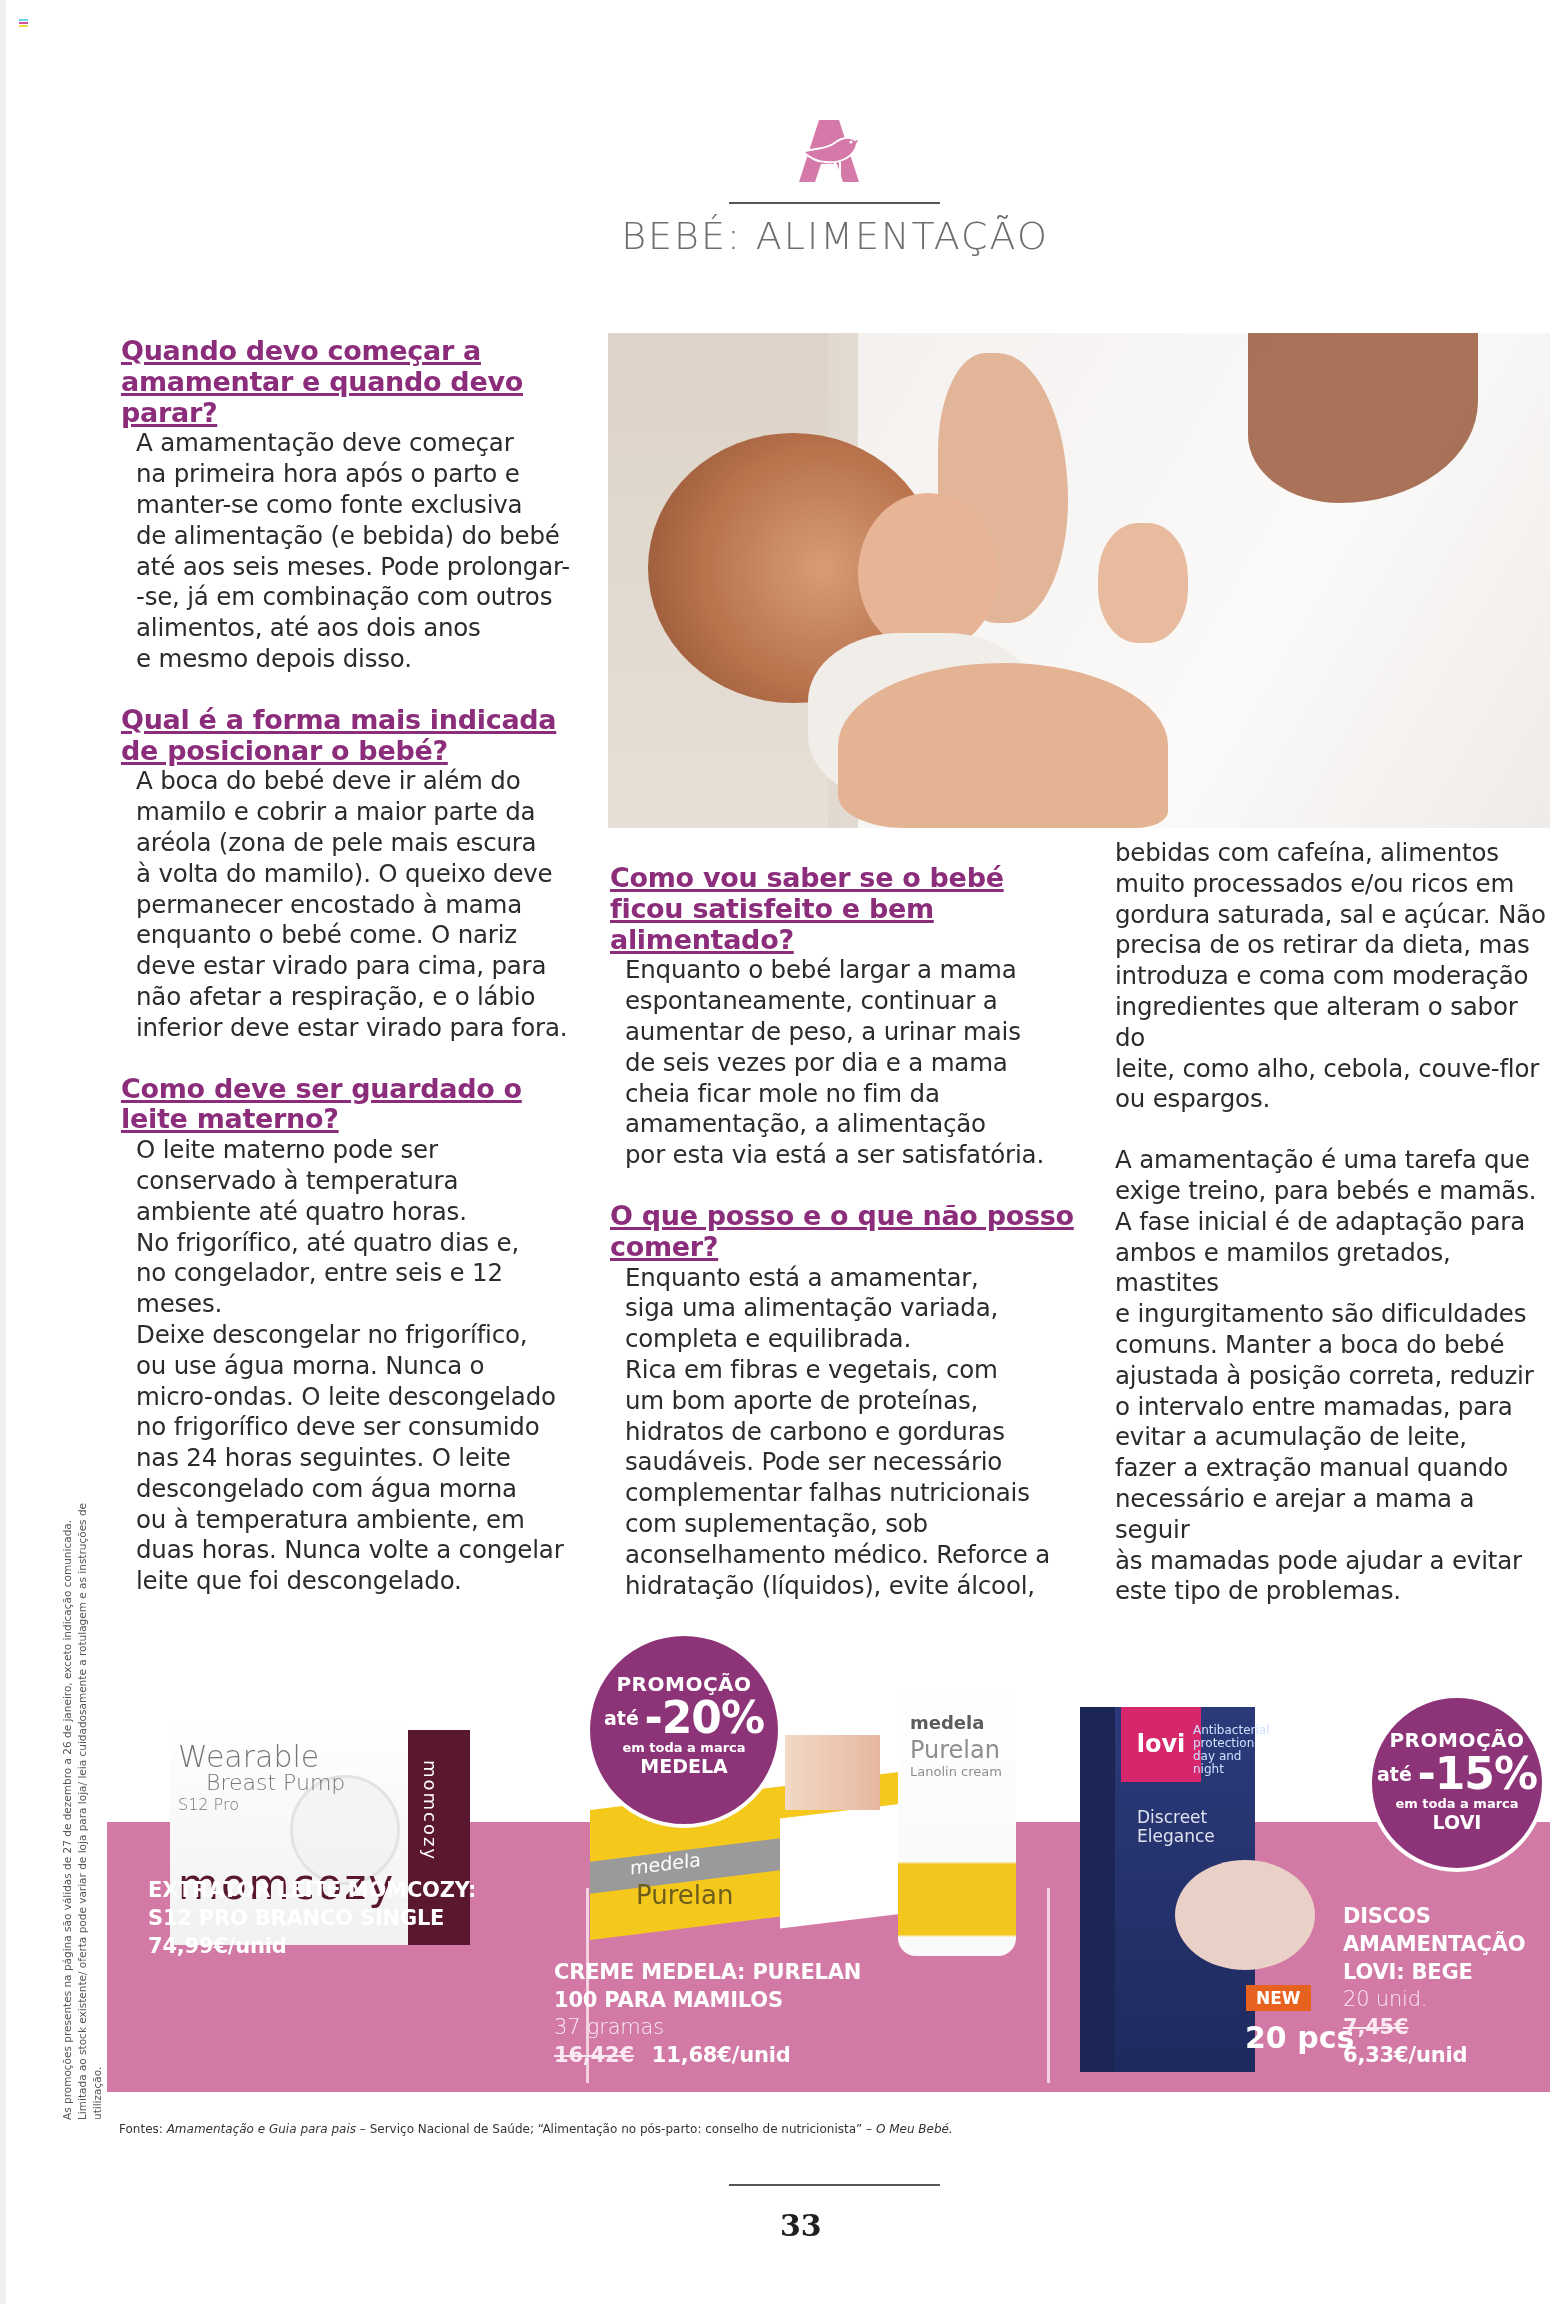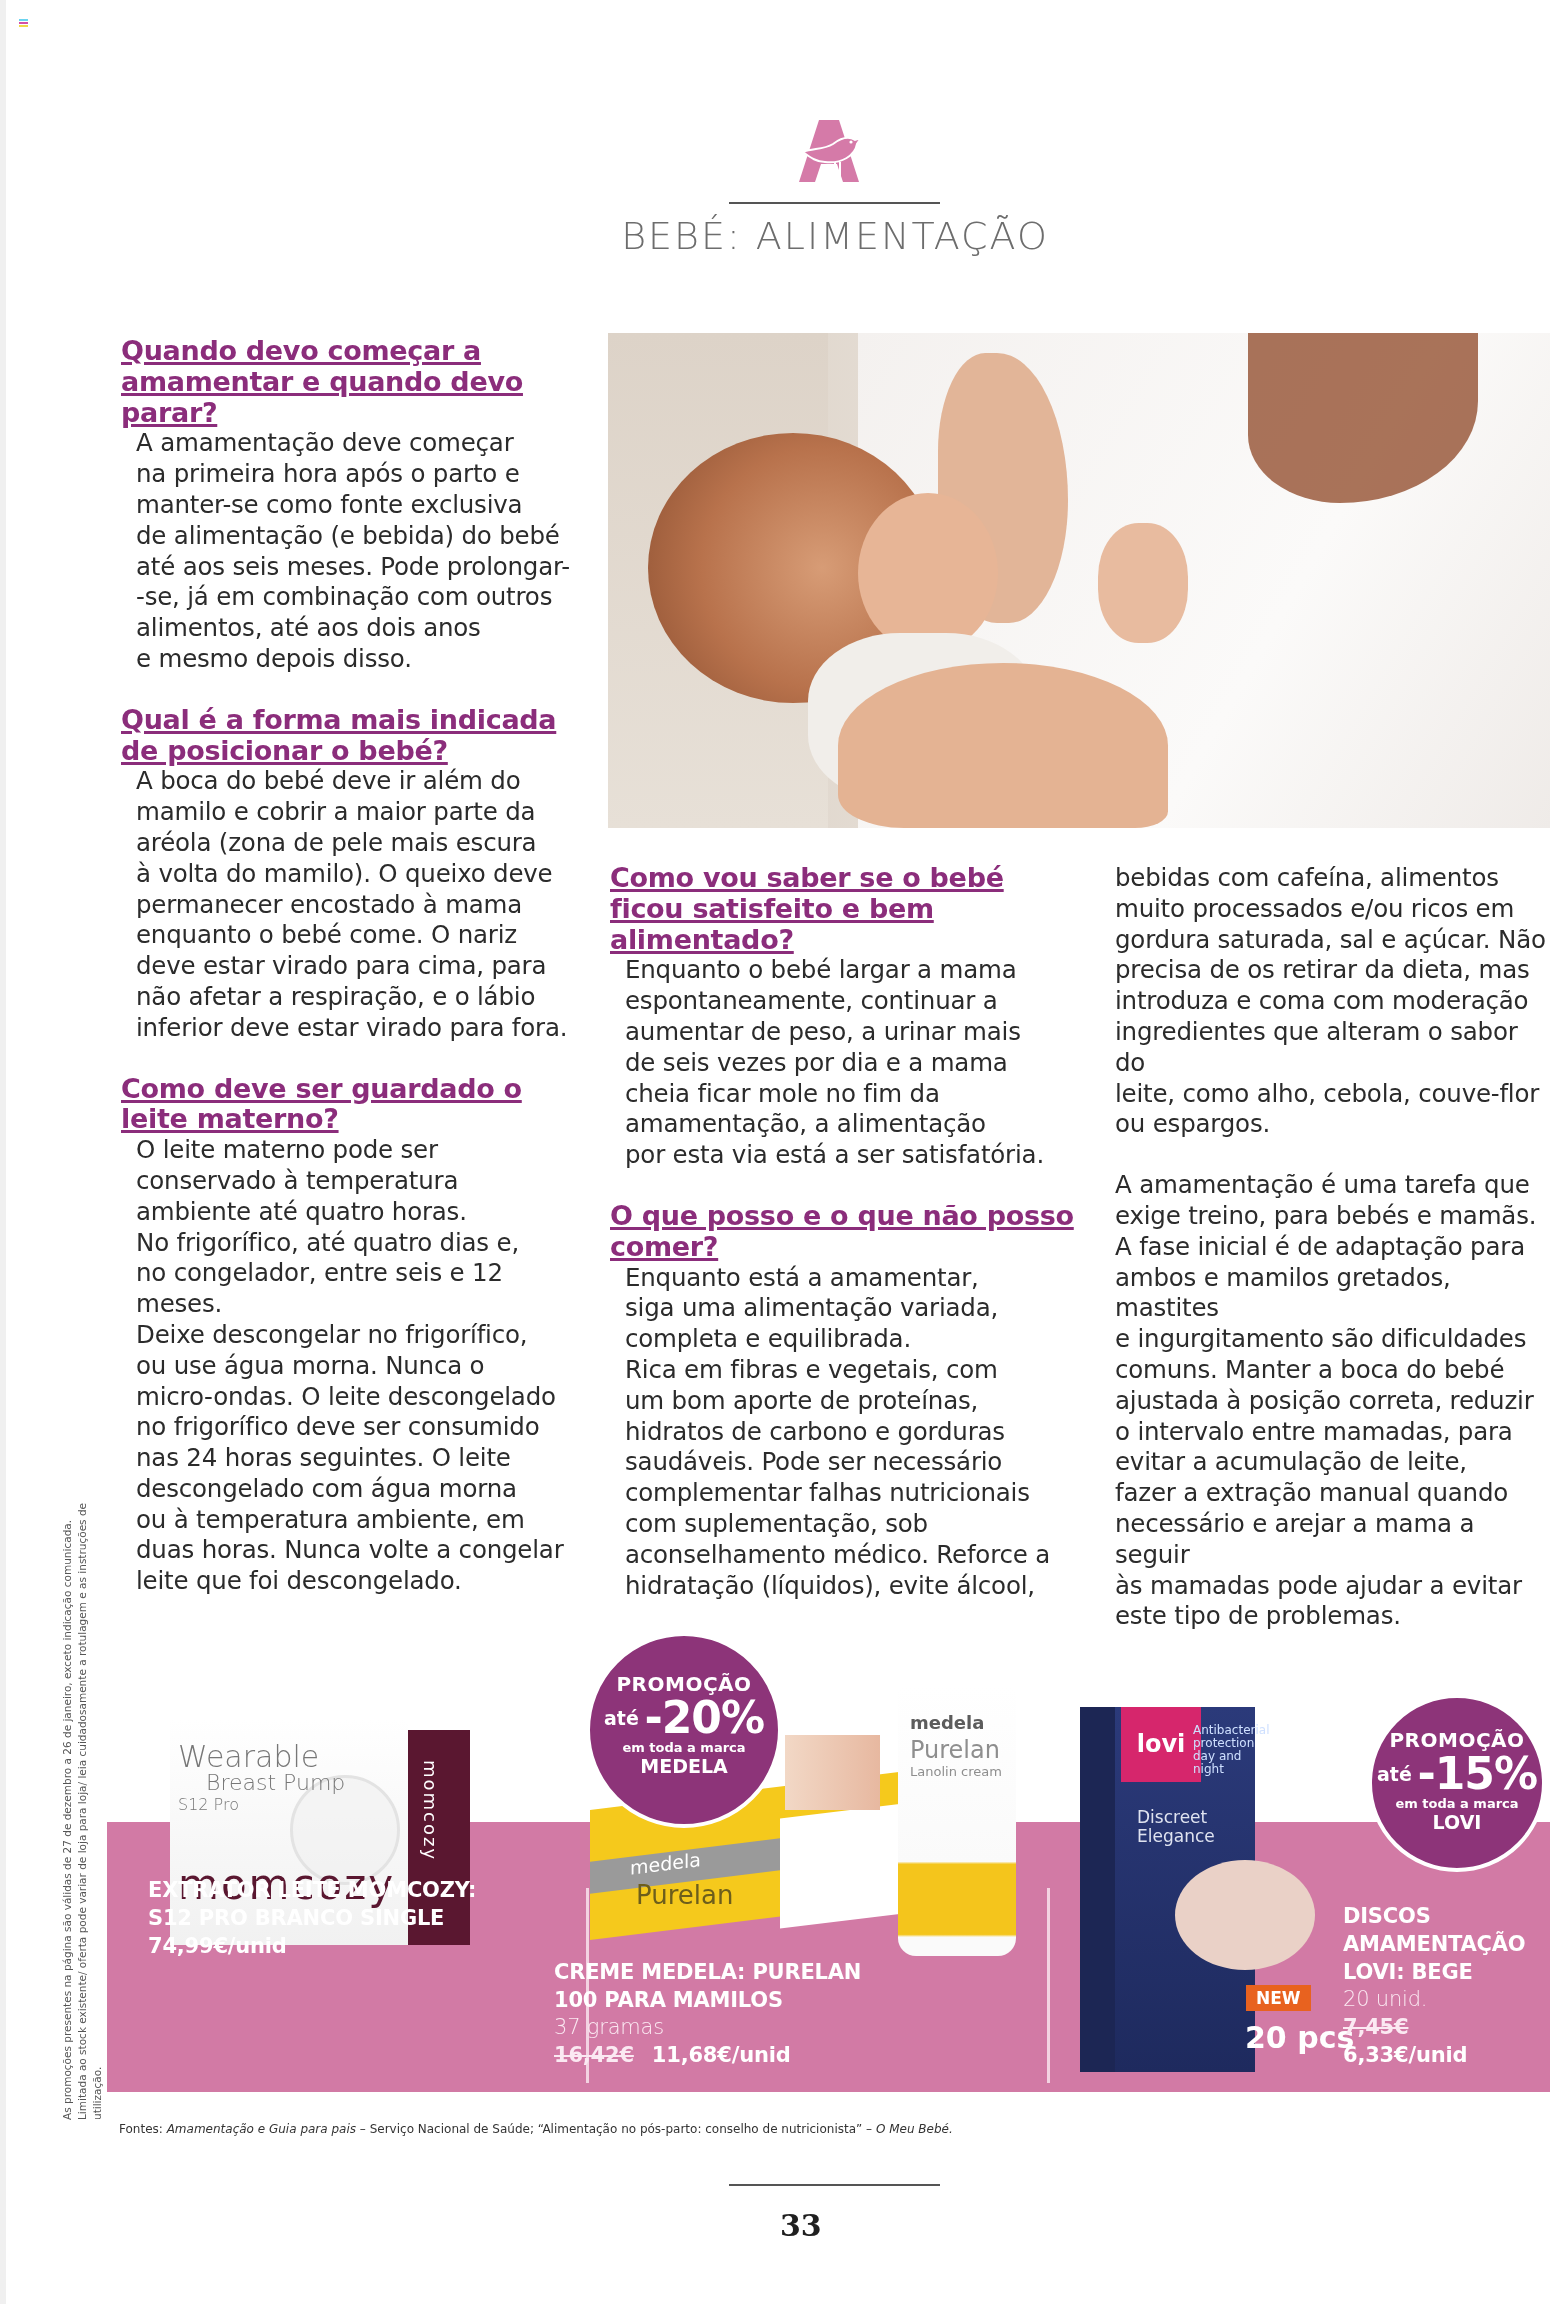--- a/index.html
+++ b/index.html
@@ -16,21 +16,21 @@
     font-family: "DejaVu Sans", sans-serif; font-weight: 200; font-size: 38px; letter-spacing: 2px; color: #6d6d6d; }
 
   .col { position: absolute; font-size: 24.5px; line-height: 30.8px; color: #2b2b2b; }
   .col .q { font-weight: bold; color: #8b2d7b; text-decoration: underline; text-decoration-thickness: 3px;
     text-underline-offset: 2px; font-size: 27px; line-height: 30.8px; letter-spacing: -0.3px; }
   .col .a { white-space: pre-line; letter-spacing: -0.2px; margin-left: 15px; }
   .col .block { margin-bottom: 30px; }
 
   .col1 { left: 121px; top: 336px; width: 470px; }
   .col2 { left: 610px; top: 863px; width: 470px; }
-  .col3 { left: 1100px; top: 863px; width: 450px; }
+  .col3 { left: 1100px; top: 838px; width: 450px; }
 
   .photo { position: absolute; left: 608px; top: 333px; width: 942px; height: 495px; overflow: hidden;
     background: linear-gradient(90deg, #d9cfc4 0%, #e4dcd3 30%, #efeae6 55%, #f6f3f1 100%); }
   .photo .blanket { position: absolute; left: 0; top: 0; width: 220px; height: 495px; background: linear-gradient(180deg,#ddd3c8,#e7e0d7); }
   .photo .shirt { position: absolute; left: 250px; top: 0; width: 692px; height: 495px; background: linear-gradient(120deg,#f4f1ef,#fbfaf9 60%,#efebe8); }
   .photo .hair { position: absolute; left: 640px; top: 0; width: 230px; height: 170px; background: #9a5a3d; border-radius: 0 0 60% 40%; opacity: .85; }
   .photo .skin { position: absolute; left: 330px; top: 20px; width: 130px; height: 270px; background: #e2b598; border-radius: 40% 60% 50% 50%; }
   .photo .head { position: absolute; left: 40px; top: 100px; width: 290px; height: 270px; background: radial-gradient(circle at 60% 50%, #d79c76 0%, #b8724c 55%, #8b4f31 100%); border-radius: 50%; }
   .photo .face { position: absolute; left: 250px; top: 160px; width: 140px; height: 160px; background: #e7b596; border-radius: 50%; }
   .photo .onesie { position: absolute; left: 200px; top: 300px; width: 230px; height: 170px; background: #f1eeea; border-radius: 40%; }

